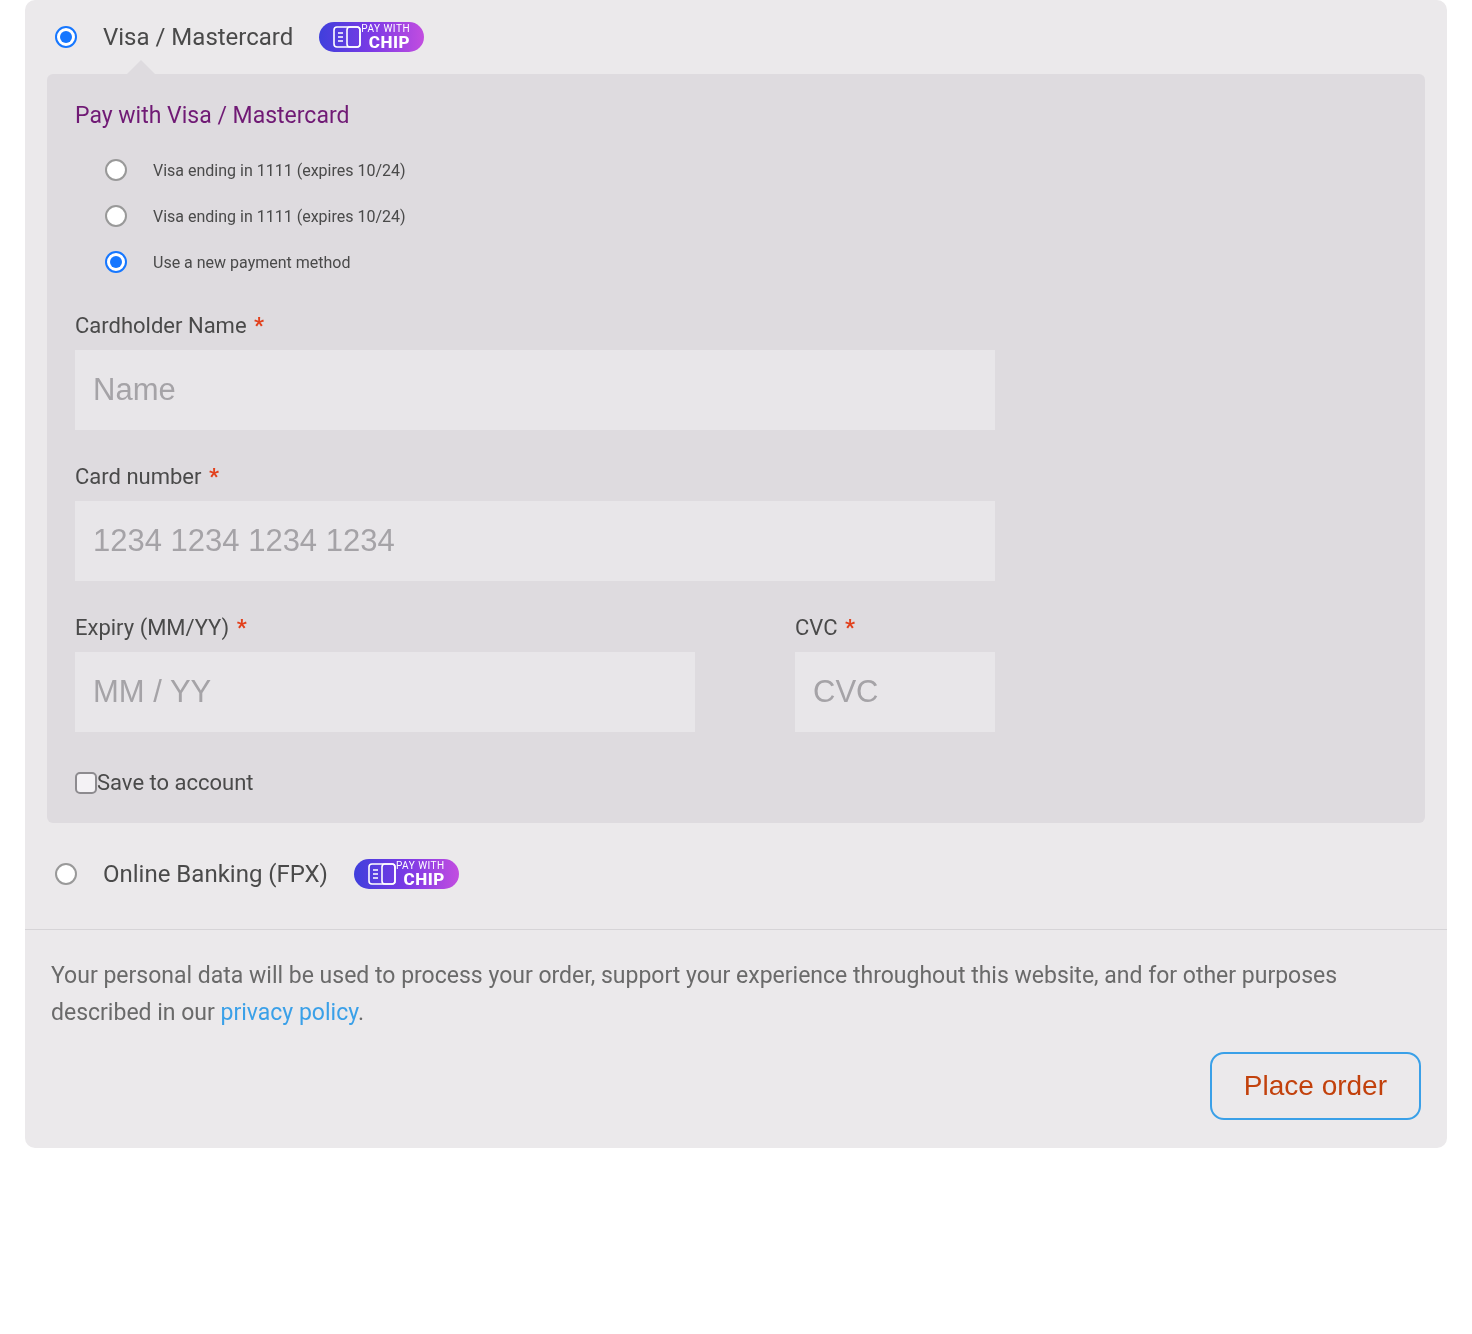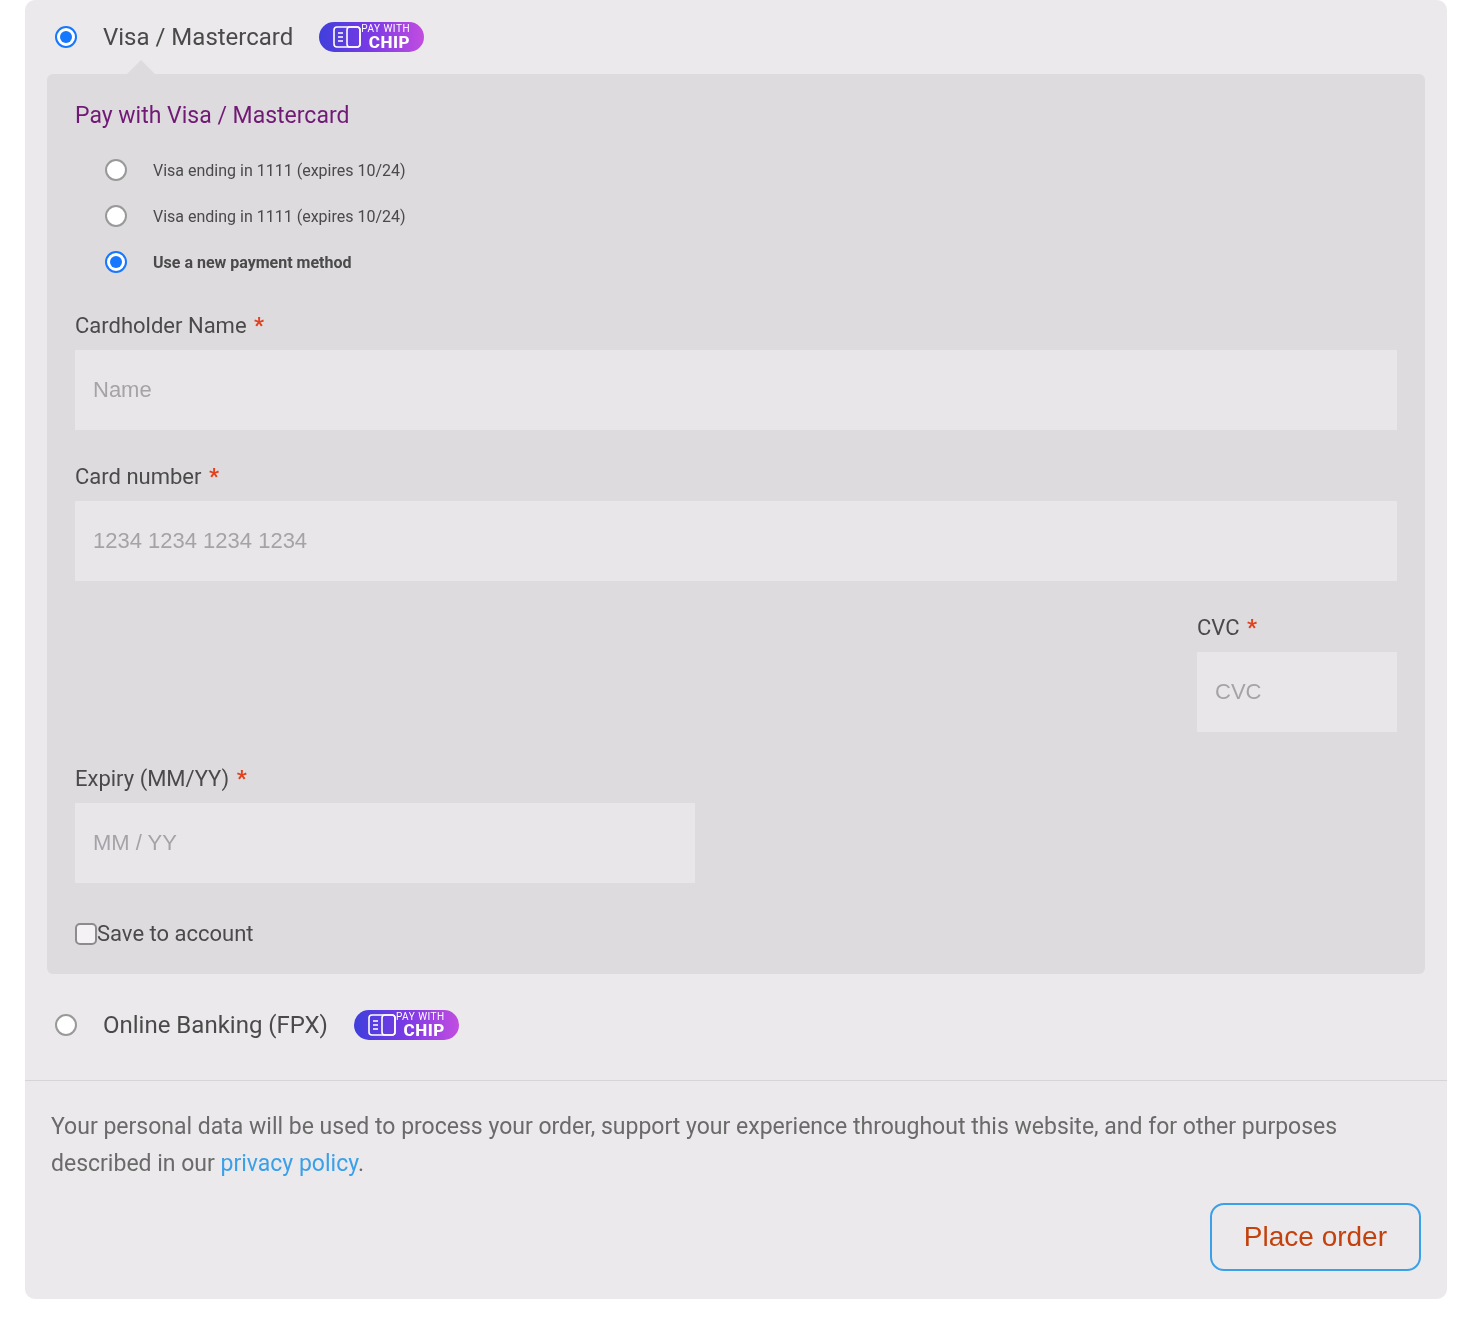--- a/index.html
+++ b/index.html
@@ -96,43 +96,43 @@
     margin-bottom: 40px;
   }
   .radio-line {
     display: flex;
     align-items: center;
     gap: 26px;
     margin-bottom: 24px;
     font-size: 16px;
     color: #4a4a4a;
   }
-  .radio-line:last-child { margin-bottom: 0; font-weight: bold; }
+  .radio-line:last-child { margin-bottom: 0; }
   .fields {
     display: grid;
-    grid-template-columns: 1fr;
+    grid-template-columns: 1fr 1fr 1fr 1fr;
     column-gap: 100px;
     row-gap: 34px;
   }
   .field.full { grid-column: 1 / span 2; }
   .field.half-left { grid-column: 1; }
   .field.half-right { grid-column: 2; }
   .field label {
     display: block;
     color: #4a4a4a;
     font-size: 22px;
     margin-bottom: 12px;
   }
   .req { color: #e2401c; font-weight: 700; margin-left: 2px;}
   .input {
     width: 100%;
     height: 80px;
     background: #e8e6e9;
     border: none;
-    font-size: 22px;
+    font-size: 31px;
     color: #555;
     padding: 0 18px;
   }
   .input::placeholder { color: #a5a3a7; }
   .input.sm { width: 200px; height: 80px; }
   .save-row {
     display: flex;
     align-items: center;
     margin-top: 38px;
     font-size: 22px;
@@ -237,34 +237,34 @@
         </div>
 
         <div class="field full">
           <label>
             <span>Card number</span>
             <span class="req">*</span>
           </label>
           <input class="input" type="text" placeholder="1234 1234 1234 1234" style="">
         </div>
 
+        <div class="field half-left">
+          <label>
+            <span>Expiry (MM/YY)</span>
+            <span class="req">*</span>
+          </label>
+          <input class="input" type="text" style="width: 620px;" placeholder="MM / YY">
+        </div>
+
         <div class="field half-right">
           <label>
             <span>CVC</span>
             <span class="req">*</span>
           </label>
           <input class="input sm" type="text" placeholder="CVC" style="">
-        </div>
-
-        <div class="field half-left">
-          <label>
-            <span>Expiry (MM/YY)</span>
-            <span class="req">*</span>
-          </label>
-          <input class="input" type="text" style="width: 620px;" placeholder="MM / YY">
         </div>
       </div>
 
       <div class="save-row">
         <span class="checkbox"></span>
         <span>Save to account</span>
       </div>
     </div>
 
     <div class="method-row" style="padding-top:14px;">

